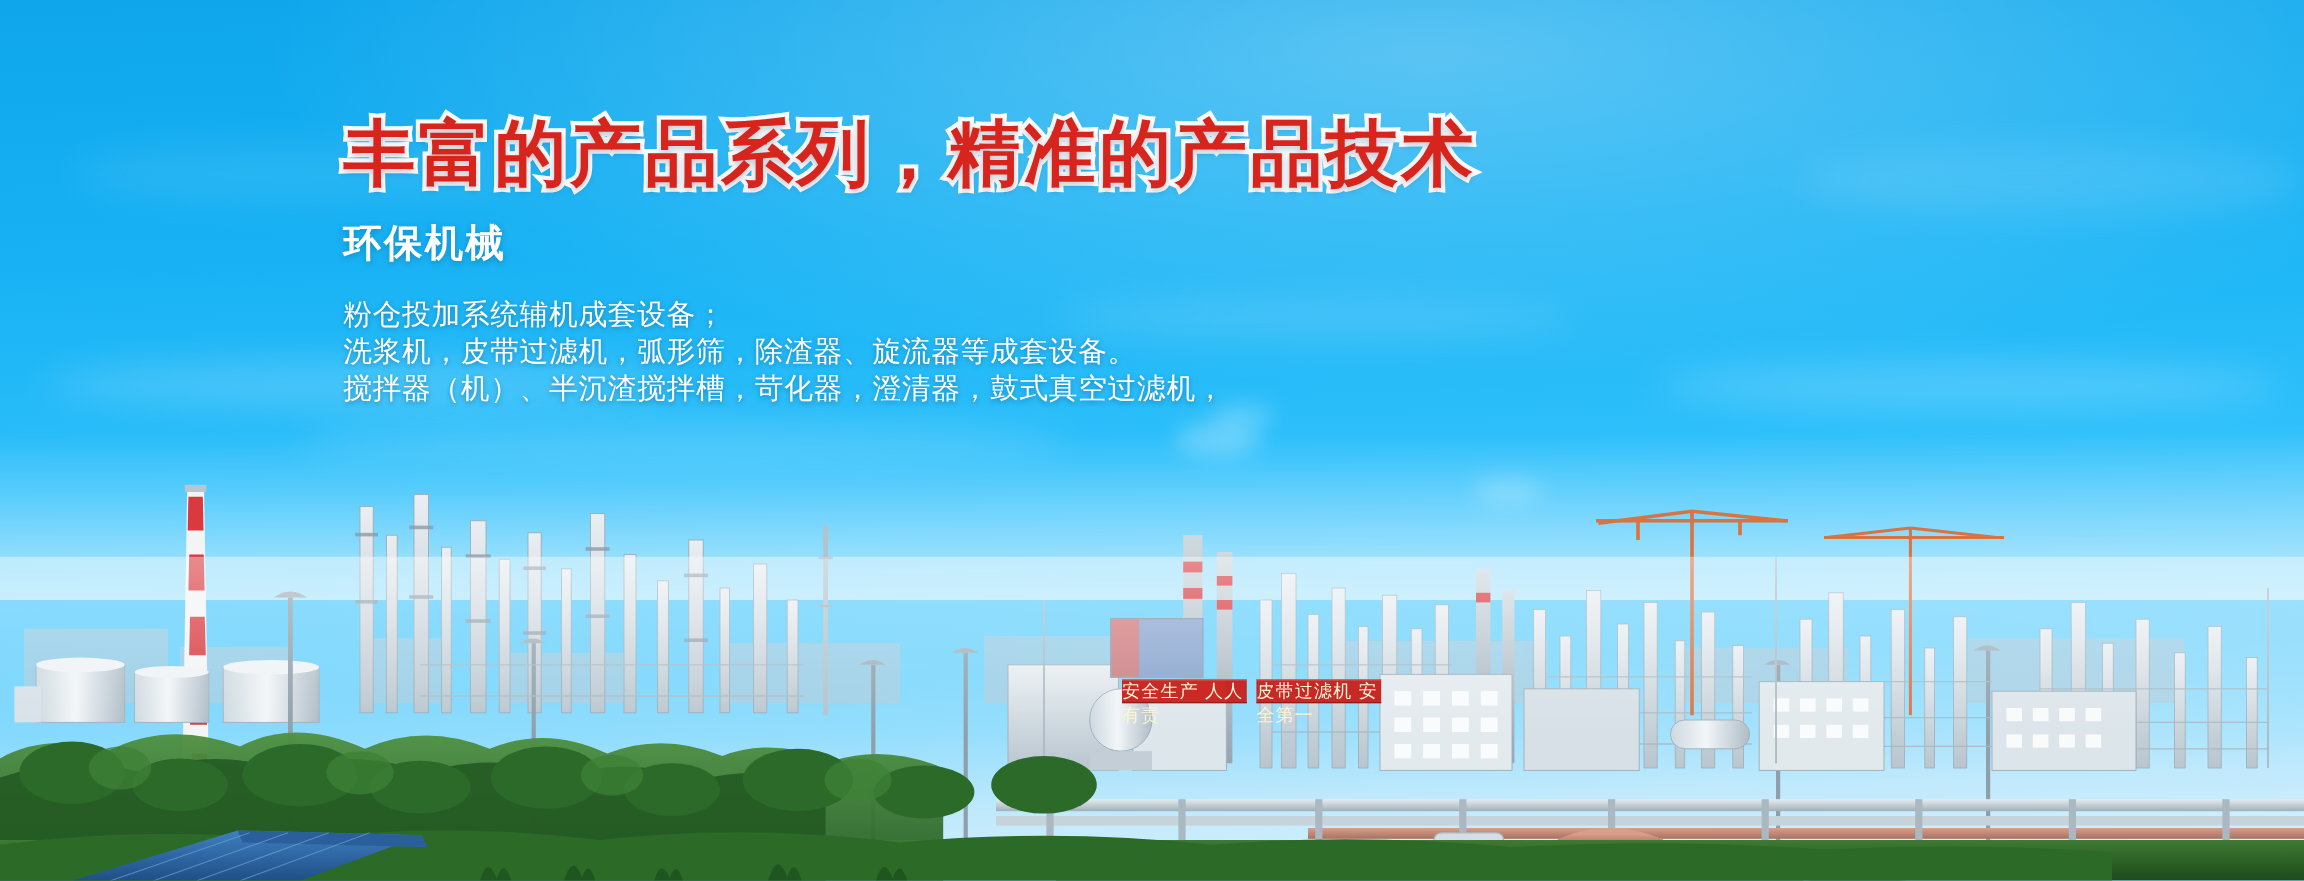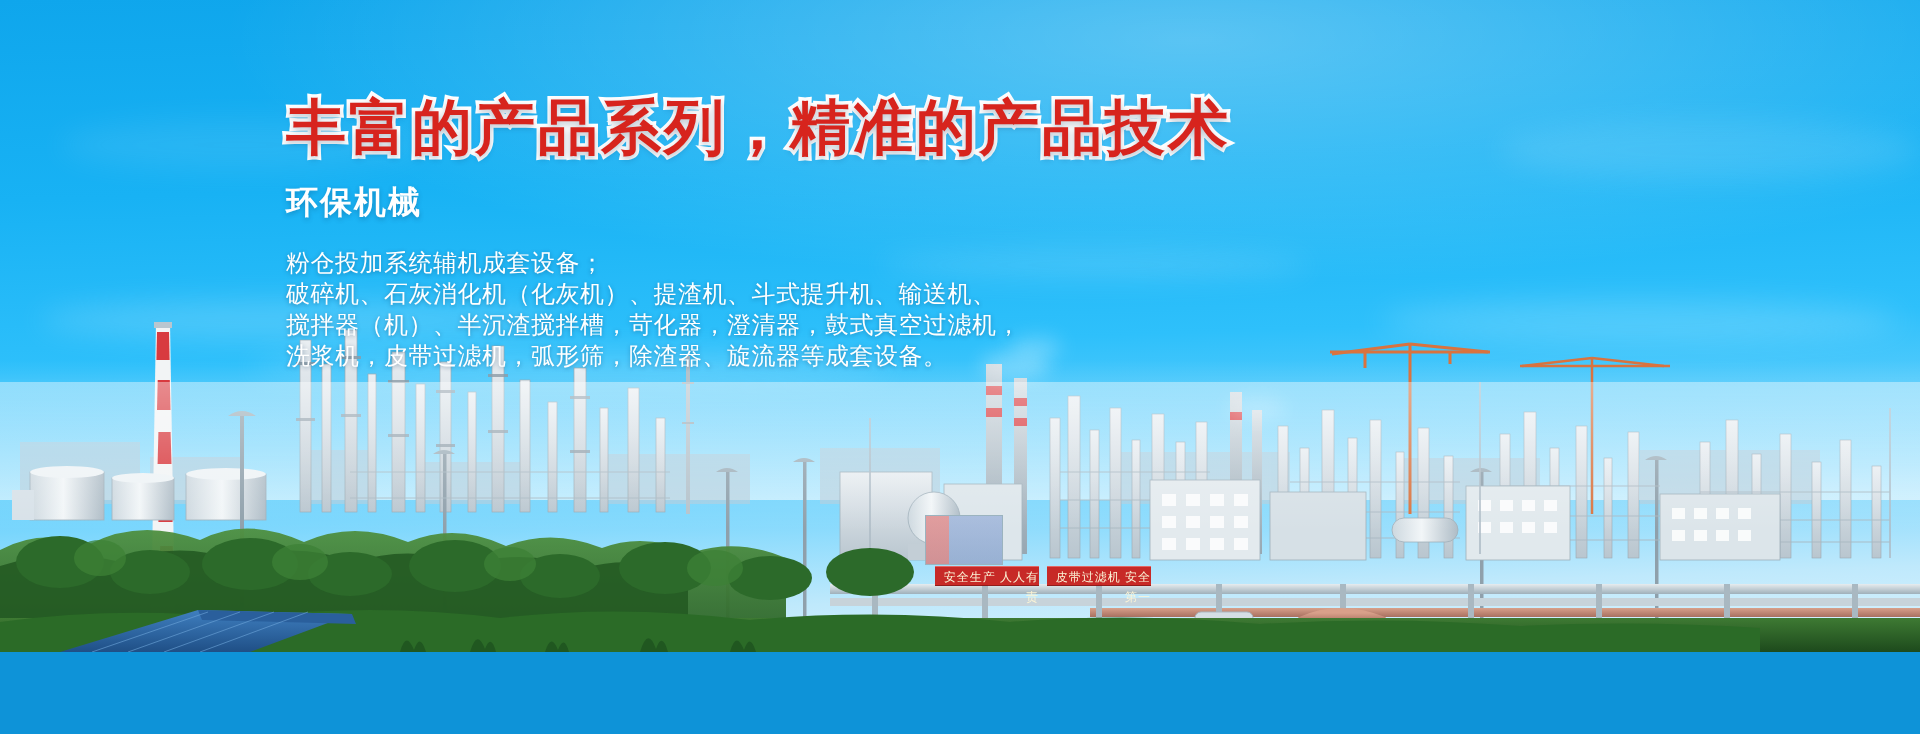--- a/index.html
+++ b/index.html
@@ -1,20 +1,20 @@
 <!DOCTYPE html>
 <html><head>
 <meta charset="utf-8">
 <style>
   * { margin:0; padding:0; box-sizing:border-box; }
   html,body { width:1920px; height:734px; overflow:hidden; background:#0e93d8; }
   body { font-family:"Liberation Sans","DejaVu Sans",sans-serif; }
 
   #banner {
-    position:relative; width:1920px; height:652px; overflow:hidden;
+    position:relative; width:1920px; height:734px; overflow:hidden;
     background:
       radial-gradient(120% 90% at 62% 6%, rgba(255,255,255,0.30) 0%, rgba(255,255,255,0.0) 42%),
       linear-gradient(178deg, #0fa6ec 0%, #18b2f4 28%, #2ec0fb 52%, #79d6fd 74%, #bfe9fc 88%, #dff4fd 100%);
   }
 
   
   .cloud { position:absolute; border-radius:50%; filter:blur(14px); background:rgba(255,255,255,0.55); pointer-events:none; }
   .haze  { position:absolute; left:0; width:1920px; pointer-events:none; }
 
   
@@ -49,43 +49,42 @@
     position:absolute; left:925px; top:515px; width:78px; height:50px; z-index:30;
     background:linear-gradient(#f2f6f8,#d6e2e8); border:1px solid #9bb3bf;
   }
   #pipe-sign .sign-mark { width:100%; height:100%; background:
      linear-gradient(90deg, rgba(200,30,30,0.55) 0 30%, rgba(30,80,170,0.45) 30% 100%);
      opacity:.75; }
   .red-banner {
     position:absolute; z-index:31; height:20px; background:#c9201c;
     border-top:1px solid #e8605c; border-bottom:1px solid #8e1311; opacity:.95;
   }
-  .red-banner span { display:block; color:#fff6d6; font-size:12px; line-height:20px; text-align:right; letter-spacing:1px; }
+  .red-banner span { display:block; color:#fff6d6; font-size:15px; line-height:20px; text-align:left; letter-spacing:1px; }
 </style>
 </head>
 <body>
 
 <div id="banner">
 
   <div class="cloud" style="left:40px;  top:300px; width:520px; height:40px;  opacity:.30;"></div>
   <div class="cloud" style="left:250px; top:350px; width:640px; height:34px;  opacity:.28;"></div>
   <div class="cloud" style="left:880px; top:250px; width:430px; height:30px;  opacity:.22;"></div>
   <div class="cloud" style="left:1380px;top:300px; width:520px; height:42px;  opacity:.30;"></div>
   <div class="cloud" style="left:1500px;top:120px; width:420px; height:60px;  opacity:.18;"></div>
   <div class="cloud" style="left:60px;  top:120px; width:360px; height:50px;  opacity:.14;"></div>
   <div class="haze" style="top:360px; height:140px; background:linear-gradient(180deg, rgba(255,255,255,0) 0%, rgba(255,255,255,0.55) 100%);"></div>
 
   <div id="copy">
     <div id="headline">丰富的产品系列，精准的产品技术</div>
     <div id="subtitle">环保机械</div>
     <div id="desc">
       <div class="line">粉仓投加系统辅机成套设备；</div>
-      <div class="line">破碎机、石灰消化机（化灰机）、提渣机、斗式提升机、输送机、</div>
+      <div class="line">洗浆机，皮带过滤机，弧形筛，除渣器、旋流器等成套设备。</div>
       <div class="line">搅拌器（机）、半沉渣搅拌槽，苛化器，澄清器，鼓式真空过滤机，</div>
-      <div class="line">洗浆机，皮带过滤机，弧形筛，除渣器、旋流器等成套设备。</div>
     </div>
   </div>
 
   <div class="smoke" style="left:980px; top:352px; width:70px; height:28px; opacity:.55;"></div>
   <div class="smoke" style="left:1010px;top:336px; width:52px; height:22px; opacity:.45;"></div>
   <div class="smoke" style="left:1228px;top:398px; width:58px; height:22px; opacity:.45;"></div>
 
   <div id="scene">
   <svg viewBox="0 0 1920 330" preserveAspectRatio="none" xmlns="http://www.w3.org/2000/svg">
     <defs>

